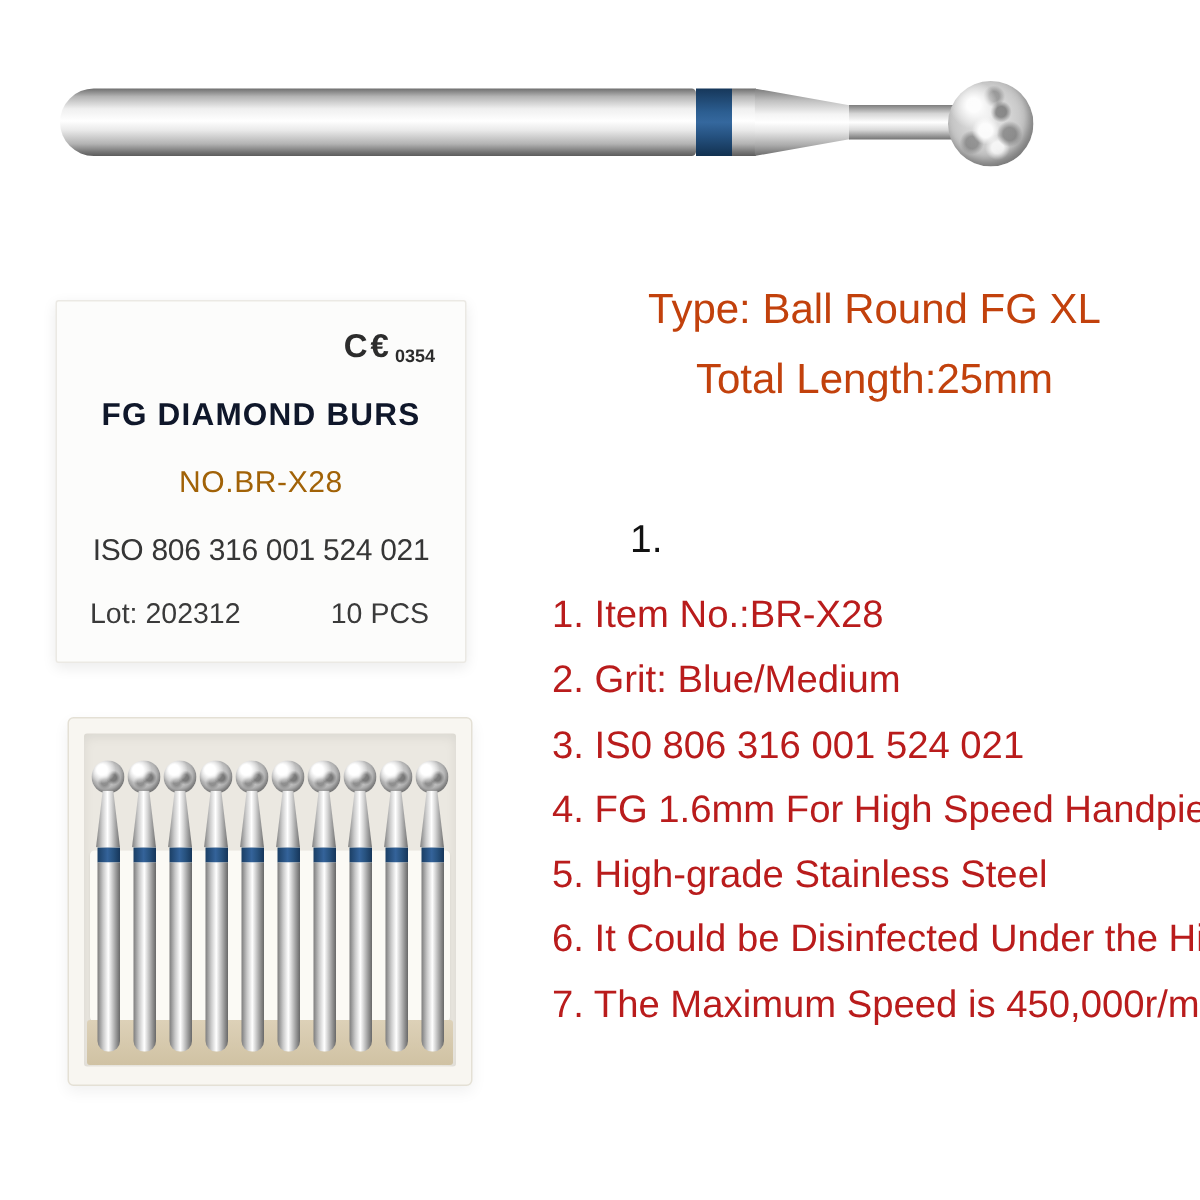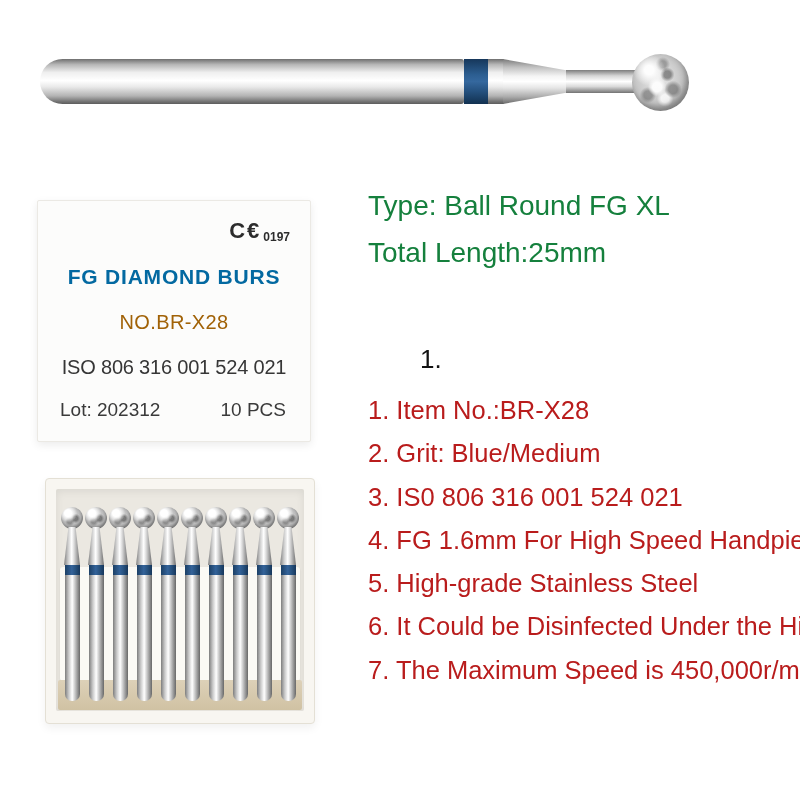--- a/index.html
+++ b/index.html
@@ -48,21 +48,21 @@
   
   .label-card{
     left:37px;top:200px;width:272px;height:240px;background:#fcfcfb;
     border:1px solid #ebe9e4;border-radius:2px;
     box-shadow:0 3px 9px rgba(0,0,0,.08);
   }
   .ce-line{position:absolute;top:17px;right:20px;color:#2c2c2c;}
   .ce-glyph{font-size:22px;font-weight:700;letter-spacing:2px;}
   .ce-num{font-size:12px;font-weight:700;position:relative;top:3px;margin-left:2px;}
   .card-title{position:absolute;top:64px;left:0;width:100%;text-align:center;
-    font-size:21px;font-weight:700;letter-spacing:.8px;color:#0369a1;}
+    font-size:21px;font-weight:700;letter-spacing:.8px;color:#0f172a;}
   .card-model{position:absolute;top:110px;left:0;width:100%;text-align:center;
     font-size:20px;color:#a16207;letter-spacing:.4px;}
   .card-iso{position:absolute;top:155px;left:0;width:100%;text-align:center;
     font-size:20px;color:#363636;letter-spacing:-.2px;white-space:nowrap;}
   .card-lot-row{position:absolute;top:198px;left:22px;right:24px;display:flex;
     justify-content:space-between;font-size:19px;color:#3a3a3a;text-align:center;}
 
   
   .bur-set{
     left:45px;top:478px;width:268px;height:244px;background:#f8f6f1;
@@ -88,42 +88,42 @@
   .mb-cone{width:16px;height:38px;margin-top:-2px;
     clip-path:polygon(28% 0,72% 0,100% 100%,0 100%);
     background:linear-gradient(90deg,#808080 0%,#cdcdcd 26%,#ffffff 48%,#d8d8d8 64%,#9d9d9d 84%,#6f6f6f 100%);}
   .mb-band{width:15px;height:10px;
     background:linear-gradient(90deg,#1b3f65 0%,#34639a 45%,#27527f 70%,#16365a 100%);}
   .mb-shaft{width:15px;height:126px;border-radius:0 0 7px 7px;
     background:linear-gradient(90deg,#7d7d7d 0%,#c9c9c9 25%,#ffffff 48%,#d6d6d6 62%,#9b9b9b 82%,#686868 100%);}
 
   
   .details{left:368px;top:182px;width:430px;}
-  .spec-head{font-size:28px;line-height:47px;color:#15803d;white-space:nowrap;}
+  .spec-head{font-size:28px;line-height:47px;color:#c2410c;white-space:nowrap;text-align:center;}
   .list-marker{margin-top:62px;margin-left:52px;font-size:26px;line-height:43px;color:#121212;}
   .spec-lines{margin-top:8px;}
   .spec-line{font-size:25.5px;line-height:43.3px;height:43.3px;color:#b91c1c;white-space:nowrap;}
 </style>
 </head>
 <body>
 
 <div class="stage">
 
   <div class="abs">
     <div class="abs sb-shaft"></div>
     <div class="abs sb-band"></div>
     <div class="abs sb-after"></div>
     <div class="abs sb-taper"></div>
     <div class="abs sb-neck"></div>
     <div class="abs sb-ball"></div>
   </div>
 
   <div class="abs label-card">
     <div class="ce-line">
-      <span class="ce-glyph">C€</span><span class="ce-num">0197</span>
+      <span class="ce-glyph">C€</span><span class="ce-num">0354</span>
     </div>
     <div class="card-title">FG DIAMOND BURS</div>
     <div class="card-model">NO.BR-X28</div>
     <div class="card-iso">ISO 806 316 001 524 021</div>
     <div class="card-lot-row">
       <span>Lot: 202312</span>
       <span>10 PCS</span>
     </div>
   </div>
 

